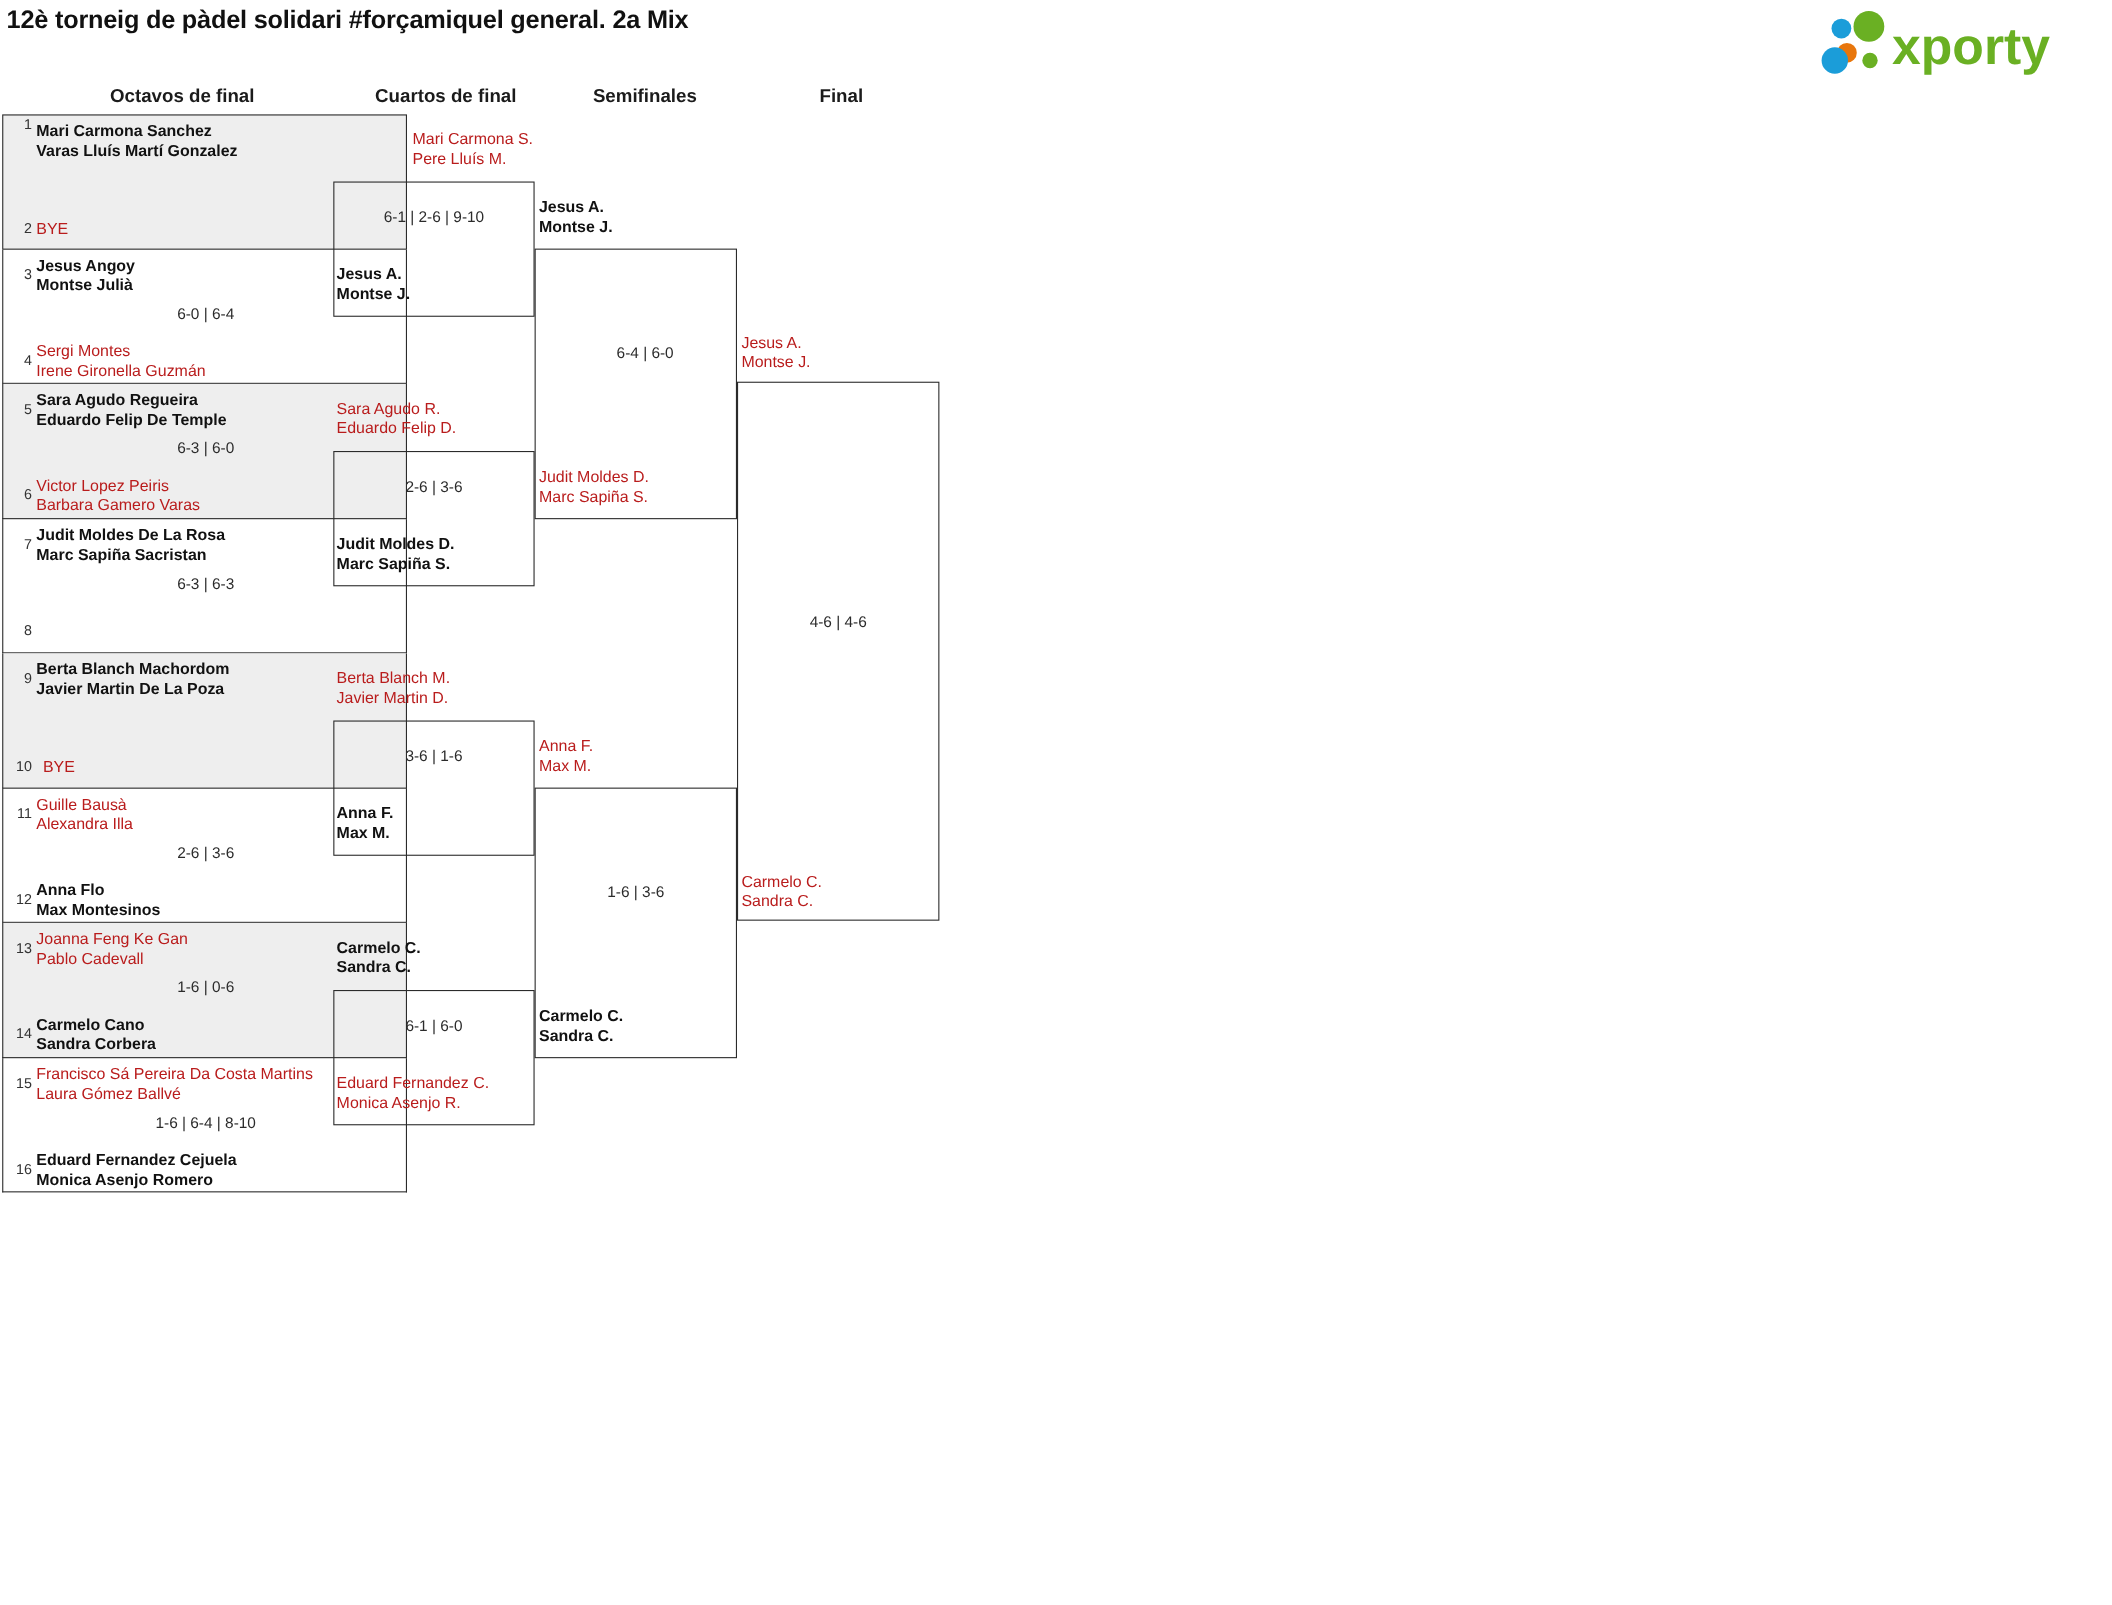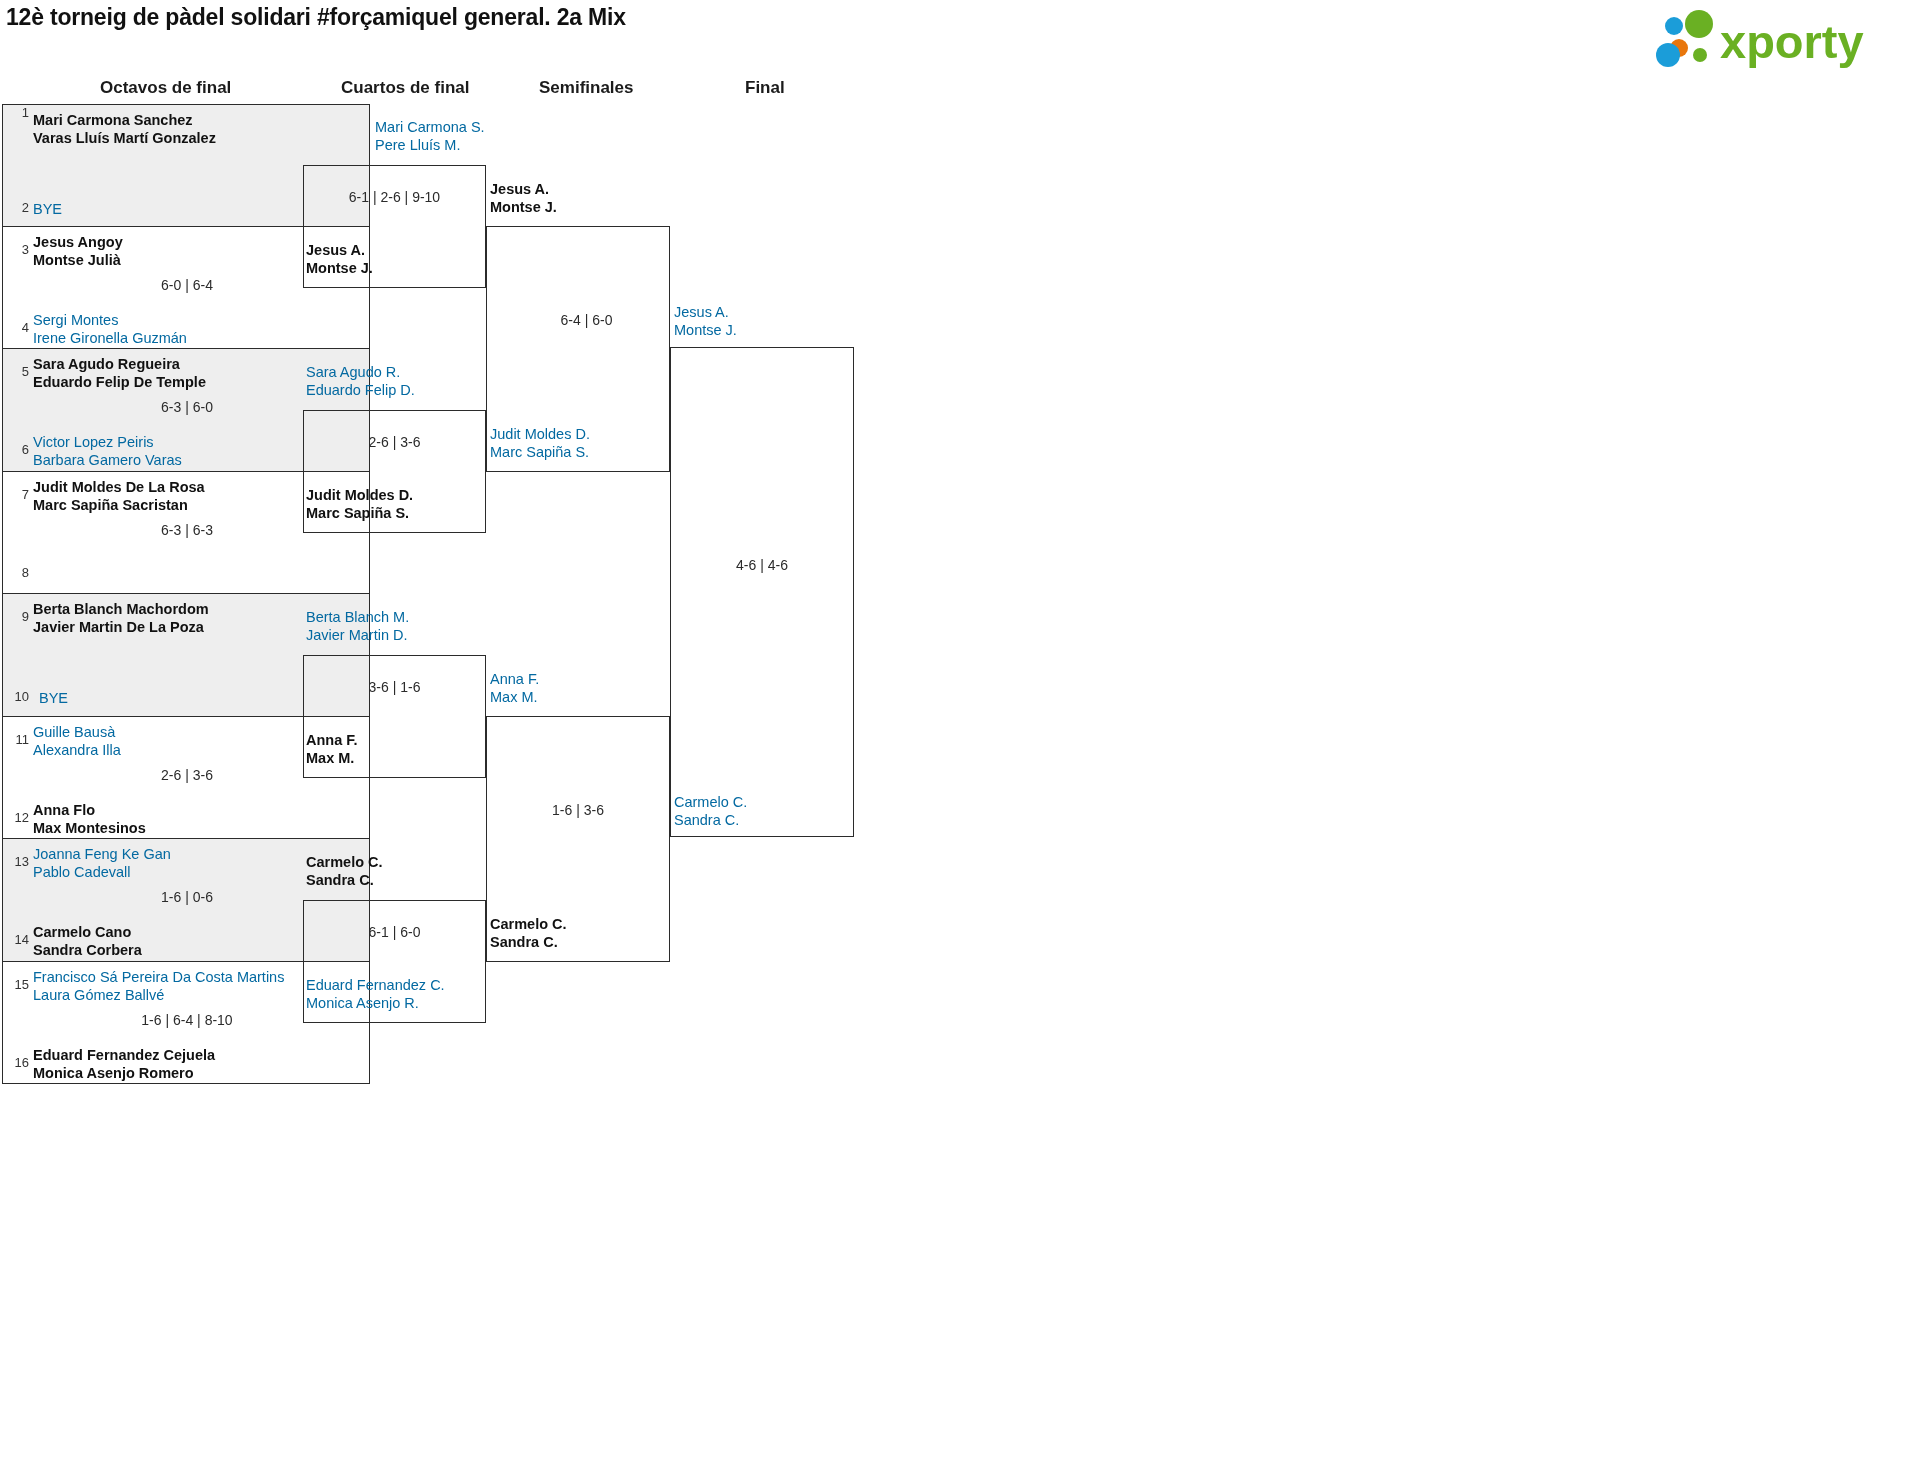--- a/index.html
+++ b/index.html
@@ -38,21 +38,21 @@
   .seed{
     position:absolute;left:6px;font-size:13px;color:#333;
     width:20px;text-align:right;
   }
   .team{
     position:absolute;left:30px;font-size:14.5px;line-height:18px;
     white-space:nowrap;
   }
   .team .ln{display:block;}
   .winner{font-weight:700;color:#111;}
-  .loser{font-weight:400;color:#0369a1;}
+  .loser{font-weight:400;color:#b91c1c;}
   .r16-score{
     position:absolute;left:0;width:368px;top:50px;
     text-align:center;font-size:14px;color:#2b2b2b;
   }
 
   
   .bx{
     position:absolute;box-sizing:border-box;
     border:1px solid #2b2b2b;
     background:transparent;

